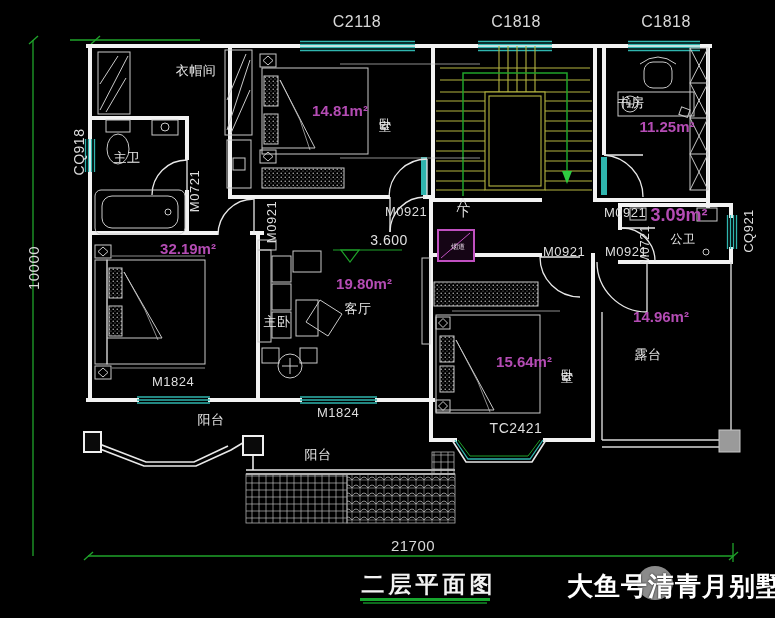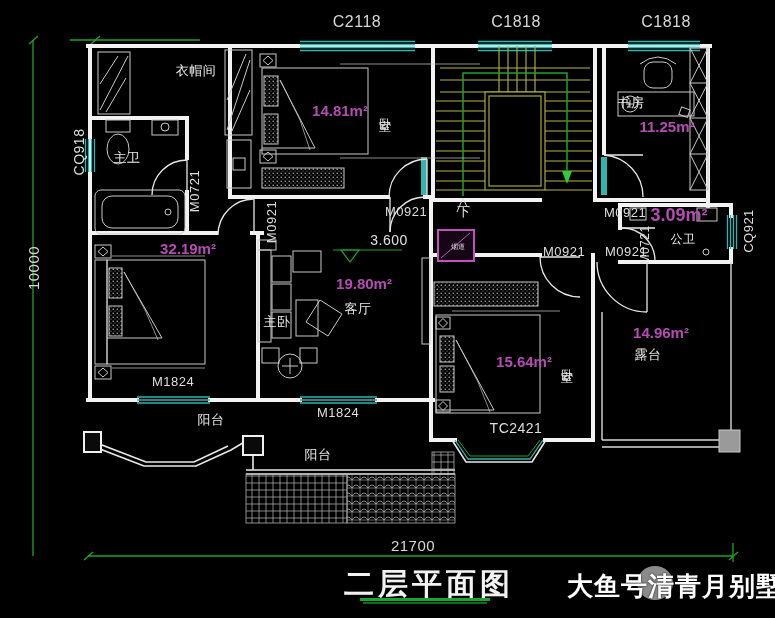--- a/index.html
+++ b/index.html
@@ -8,21 +8,21 @@
   #plan{position:absolute;left:0;top:0;}
   .lbl{position:absolute;transform:translate(-50%,-50%);white-space:nowrap;
        color:#dedede;font-size:13px;line-height:1;letter-spacing:.5px;}
   .r90{transform:translate(-50%,-50%) rotate(-90deg);}
   .vcjk{writing-mode:vertical-rl;text-orientation:upright;letter-spacing:2px;}
   .area{color:#b44cb4;font-size:15px;font-weight:bold;letter-spacing:0;}
   .dim{color:#d8d8d8;font-size:15px;}
   .win{color:#d8d8d8;font-size:16px;}
   .room{color:#eaeaea;font-size:13px;}
   .tiny{font-size:7px;color:#e8d8e8;letter-spacing:0;}
-  .title{color:#f2f2f2;font-size:30px;letter-spacing:4px;font-weight:bold;}
+  .title{color:#f2f2f2;font-size:23px;letter-spacing:4px;font-weight:bold;}
   .t-underline{position:absolute;background:#17a62e;}
   .watermark{color:#ffffff;font-size:26px;font-weight:bold;letter-spacing:1px;text-shadow:0 0 2px #000;}
   .wm-circle{position:absolute;width:36px;height:34px;border-radius:50%;background:#979797;opacity:.92;}
 </style>
 </head>
 <body>
 
 <div id="canvas">
 
 <svg id="plan" width="775" height="618" viewBox="0 0 775 618">
@@ -387,21 +387,21 @@
 <div class="lbl room" style="left:631px;top:102px;">书房</div>
 <div class="lbl area" style="left:667px;top:126px;">11.25m²</div>
 <div class="lbl area" style="left:188px;top:248px;">32.19m²</div>
 <div class="lbl room" style="left:237px;top:321px;margin-left:40px;">主卧</div>
 <div class="lbl area" style="left:352px;top:283px;margin-left:12px;">19.80m²</div>
 <div class="lbl room" style="left:358px;top:308px;">客厅</div>
 <div class="lbl area" style="left:524px;top:361px;">15.64m²</div>
 <div class="lbl room vcjk" style="left:567px;top:361px;font-size:12px;">卧室</div>
 <div class="lbl room" style="left:683px;top:239px;font-size:12px;">公卫</div>
 <div class="lbl area" style="left:679px;top:215px;font-size:18px;">3.09m²</div>
-<div class="lbl area" style="left:661px;top:332px;">14.96m²</div>
+<div class="lbl area" style="left:661px;top:316px;">14.96m²</div>
 <div class="lbl room" style="left:648px;top:354px;">露台</div>
 <div class="lbl room" style="left:211px;top:419px;">阳台</div>
 <div class="lbl room" style="left:318px;top:454px;">阳台</div>
 <div class="lbl tiny" style="left:458px;top:246px;">烟道</div>
 
 <div class="lbl" style="left:377px;top:240px;font-size:14px;color:#e0e0e0;margin-left:12px;">3.600</div>
 <div class="lbl" style="left:464px;top:211px;color:#eaeaea;">下</div>
 
 <div class="lbl r90" style="left:194px;top:191px;">M0721</div>
 <div class="lbl r90" style="left:271px;top:222px;">M0921</div>

